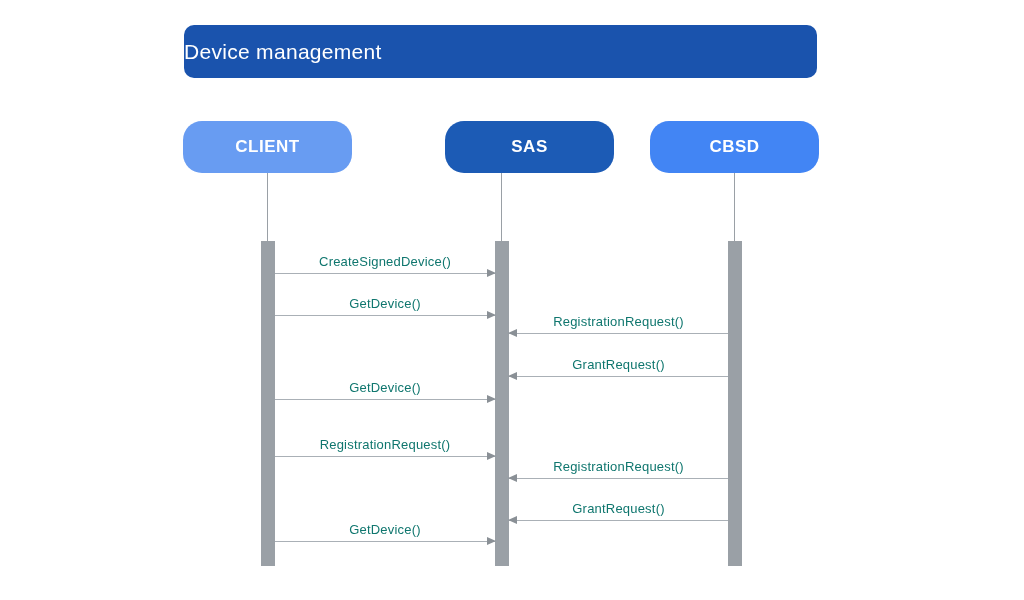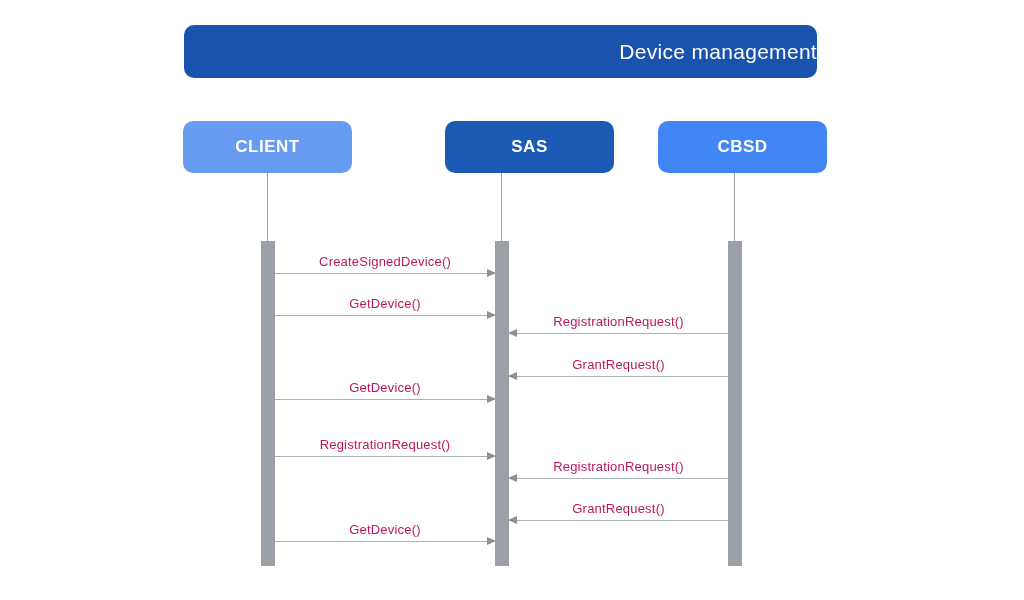--- a/index.html
+++ b/index.html
@@ -3,42 +3,42 @@
 <meta charset="utf-8">
 <style>
   html,body{margin:0;padding:0;background:#fff;}
   .canvas{
     position:relative;width:1024px;height:600px;background:#ffffff;overflow:hidden;
     font-family:"Liberation Sans",sans-serif;
   }
   .title-bar{
     position:absolute;left:184px;top:25px;width:633px;height:53px;
     background:#1a53ad;border-radius:10px;color:#ffffff;
-    display:flex;align-items:center;justify-content:flex-end;
+    display:flex;align-items:center;justify-content:flex-start;
     font-size:21px;letter-spacing:0.3px;
   }
   .actor{
-    position:absolute;top:121px;width:169px;height:52px;border-radius:10px;
+    position:absolute;top:121px;width:169px;height:52px;border-radius:19px;
     color:#ffffff;font-weight:bold;font-size:17px;letter-spacing:0.5px;
     display:flex;align-items:center;justify-content:center;
   }
   .actor-client{left:183px;background:#689cf2;}
   .actor-sas{left:417px;background:#1c5bb5;margin-left:28px;}
-  .actor-cbsd{left:650px;background:#4285f4;margin-left:8px;}
+  .actor-cbsd{left:650px;background:#4285f4;}
   .lifeline{
     position:absolute;top:173px;height:68px;width:1px;background:#9aa0a6;
   }
   .activation{
     position:absolute;top:241px;height:325px;width:14px;background:#9aa0a6;
   }
   .msg{position:absolute;height:0;}
   .msg-line{position:absolute;left:0;right:0;top:0;border-top:1px solid #aab0b6;}
   .msg-label{
     position:absolute;left:0;right:0;bottom:4px;text-align:center;
-    font-size:13px;color:#be185d;letter-spacing:0.2px;white-space:nowrap;
+    font-size:13px;color:#0f766e;letter-spacing:0.2px;white-space:nowrap;
   }
   .msg-arrow{position:absolute;width:0;height:0;top:-4px;}
   .msg.right .msg-arrow{
     right:-1px;
     border-left:9px solid #8a9096;
     border-top:4px solid transparent;border-bottom:4px solid transparent;
   }
   .msg.left .msg-arrow{
     left:-1px;
     border-right:9px solid #8a9096;

